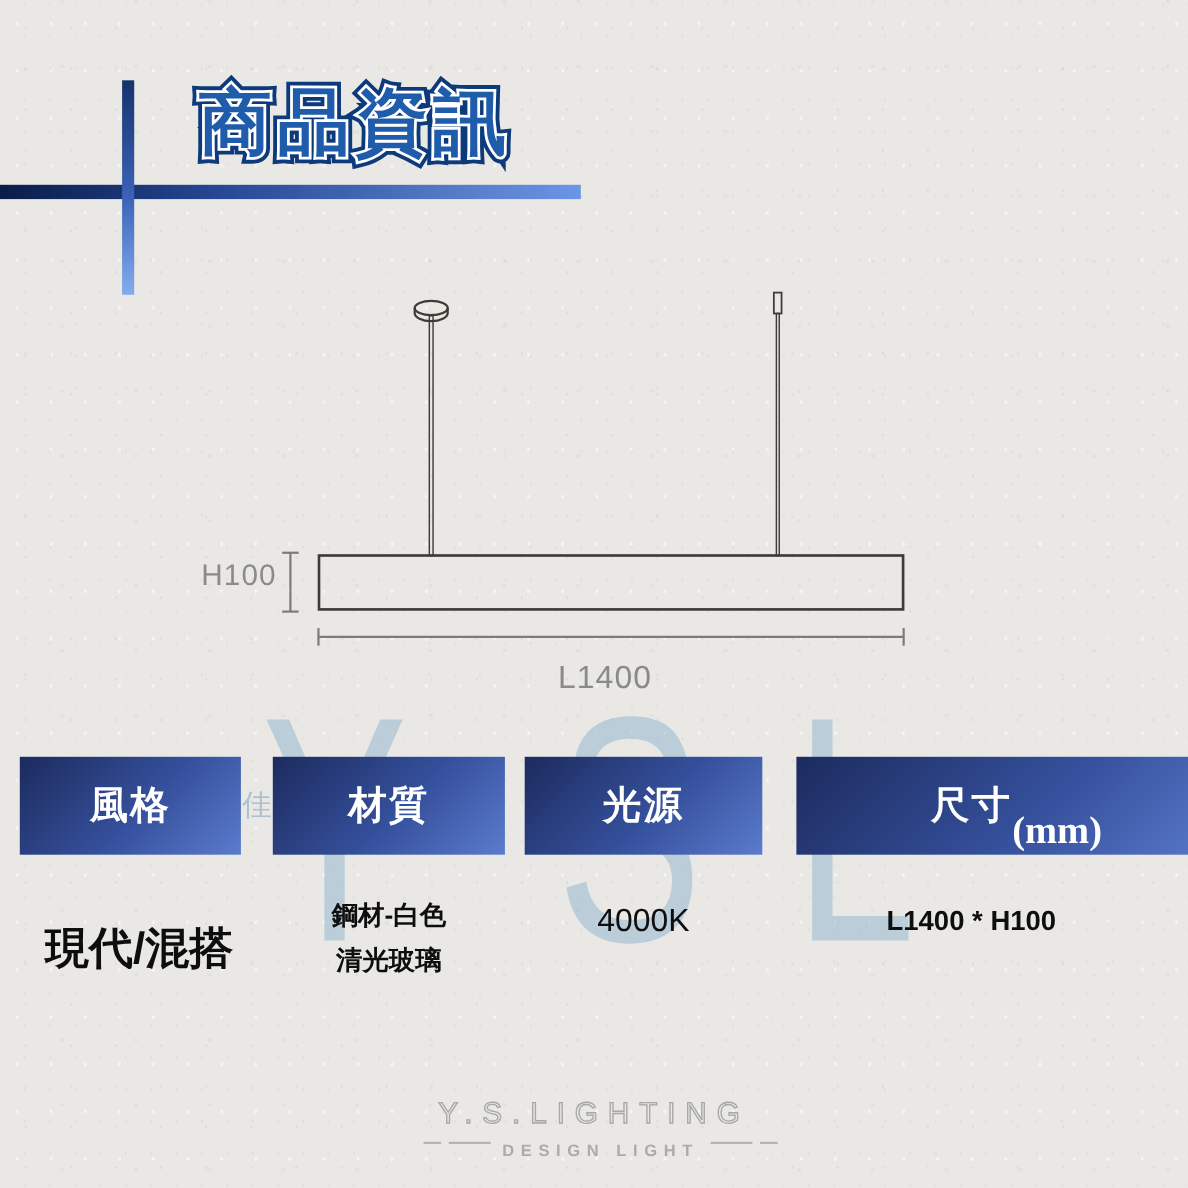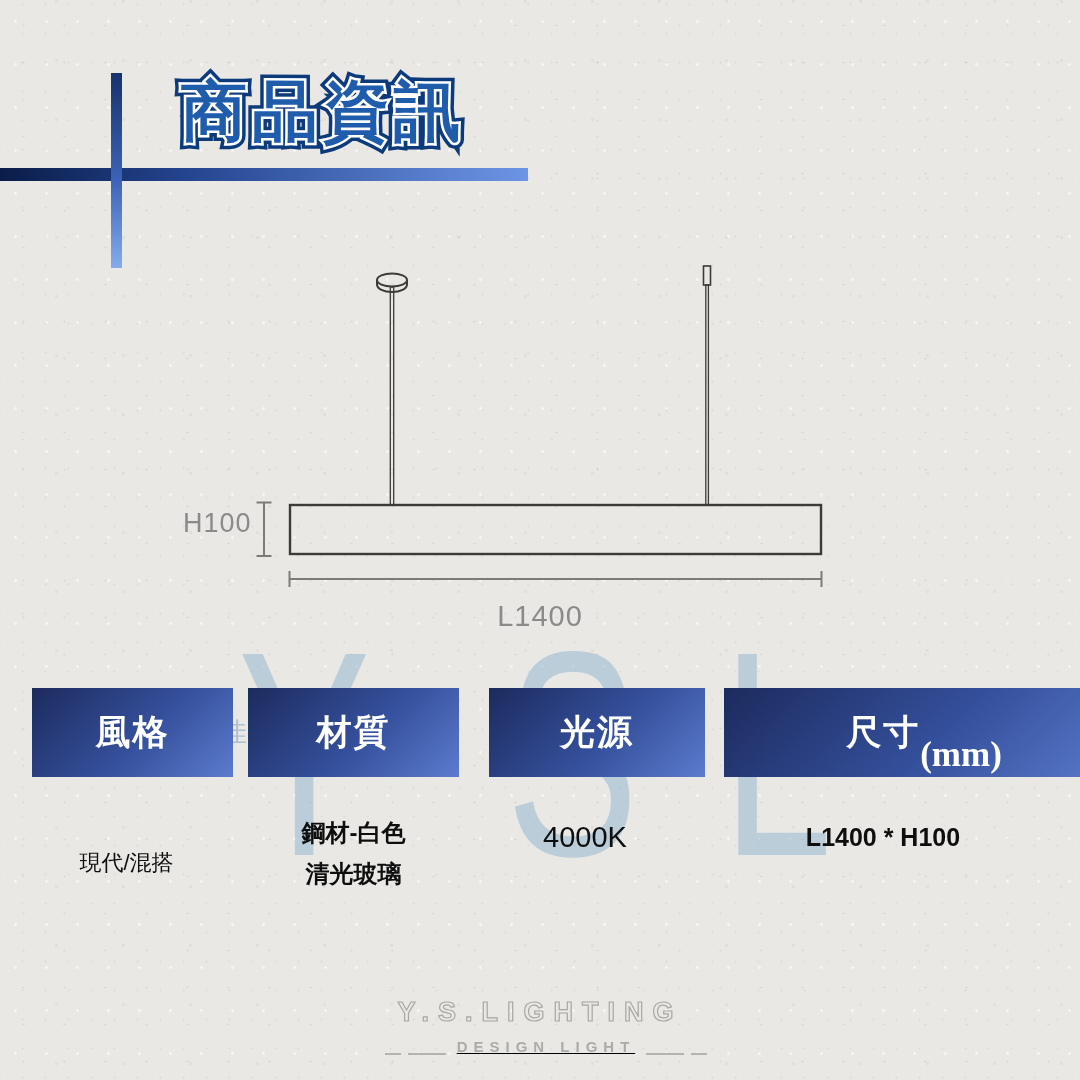--- a/index.html
+++ b/index.html
@@ -59,52 +59,52 @@
   .t-outer { -webkit-text-stroke:12px #0c3a7b; color:#0c3a7b; }
   .t-mid   { -webkit-text-stroke:5px #ffffff; color:#ffffff; }
   .t-fill  { position:relative; color:#1f5cab; }
 
   
   .diagram-svg { position:absolute; left:0; top:0; z-index:2; }
   .dim-label {
     position:absolute; z-index:2; color:#8a8a8a; line-height:1;
   }
   .dim-h { left:183px; top:510px; font-size:27px; letter-spacing:1px; }
-  .dim-l { left:460px; top:602px; width:160px; text-align:center; font-size:29px; letter-spacing:1px; }
+  .dim-l { left:470px; top:602px; width:160px; text-align:center; font-size:29px; letter-spacing:1px; }
 
   
   .spec-box {
     position:absolute; top:688px; height:89px; z-index:5;
     background:linear-gradient(135deg,#1c2b5e 0%,#35509c 55%,#5b7bcd 100%);
     display:flex; align-items:center; justify-content:center;
     color:#ffffff; font-size:35px; font-weight:bold; letter-spacing:2px;
   }
-  .box-1 { left:32px;  width:201px;text-align:right; }
+  .box-1 { left:18px;  width:201px;text-align:right; }
   .box-2 { left:248px; width:211px; }
-  .box-3 { left:477px; width:216px;margin-left:12px; }
+  .box-3 { left:477px; width:216px; }
   .box-4 { left:724px; width:400px; }
   .label-suffix { font-family:"Liberation Serif","DejaVu Serif",serif; letter-spacing:0;margin-top:44px; }
 
   
   .spec-value { position:absolute; z-index:5; text-align:center; color:#0e0e0e; }
-  .val-1 { left:26px;  width:201px; top:842px; font-size:22px; font-weight:normal; line-height:41px; }
+  .val-1 { left:26px;  width:201px; top:842px; font-size:40px; font-weight:bold; line-height:41px; }
   .val-2 { left:248px; width:211px; top:812px; font-size:24px; font-weight:bold; line-height:41px; }
   .val-3 { left:477px; width:216px; top:820px; font-size:29px; font-weight:400; line-height:35px; }
   .val-4 { left:714px; width:338px; top:820px; font-size:25px; font-weight:700; line-height:35px; }
 
   
   .brand-logo {
     position:absolute; left:0; right:0; top:997px; z-index:4;
     text-align:center;
-    font-size:27px; font-weight:bold; letter-spacing:9px;
+    font-size:27px; font-weight:normal; letter-spacing:9px;
     color:transparent; -webkit-text-stroke:1.2px #a7a7a4;
   }
   .tagline-row {
     position:absolute; left:12px; right:0; top:1038px; z-index:4;
-    display:flex; justify-content:center; align-items:flex-end; gap:7px;text-decoration:underline;
+    display:flex; justify-content:center; align-items:flex-start; gap:7px;
   }
   .dash { height:2px; background:#b3b3b0; display:inline-block; }
   .dash-short { width:16px; }
   .dash-long  { width:38px; }
   .tagline-text {
     font-size:15px; font-weight:bold; letter-spacing:6px; color:#ababa8;
     padding:0 4px;
   }
 </style>
 </head>

